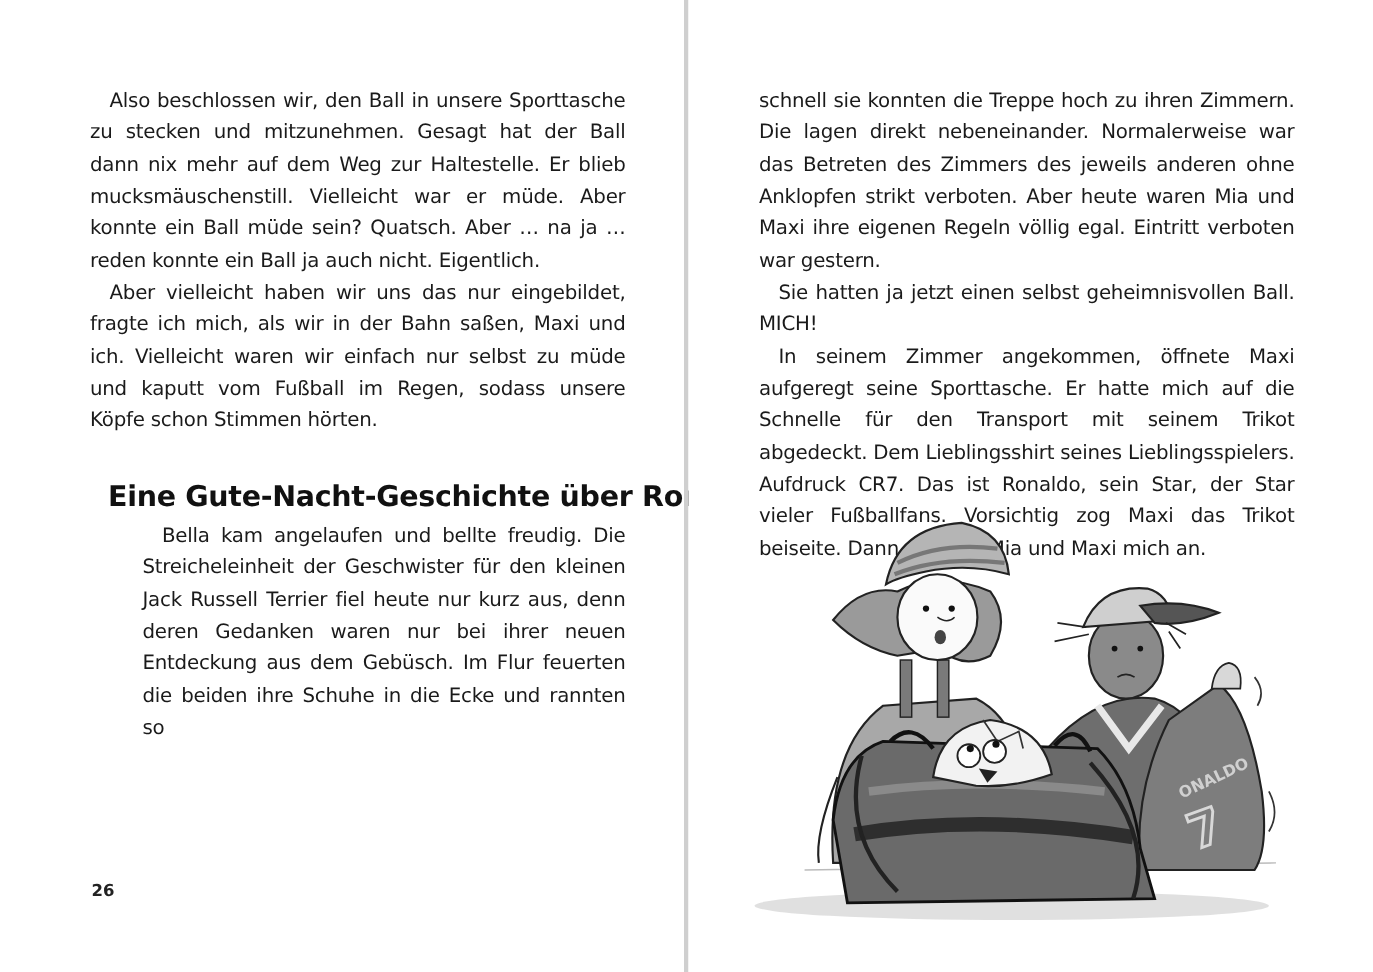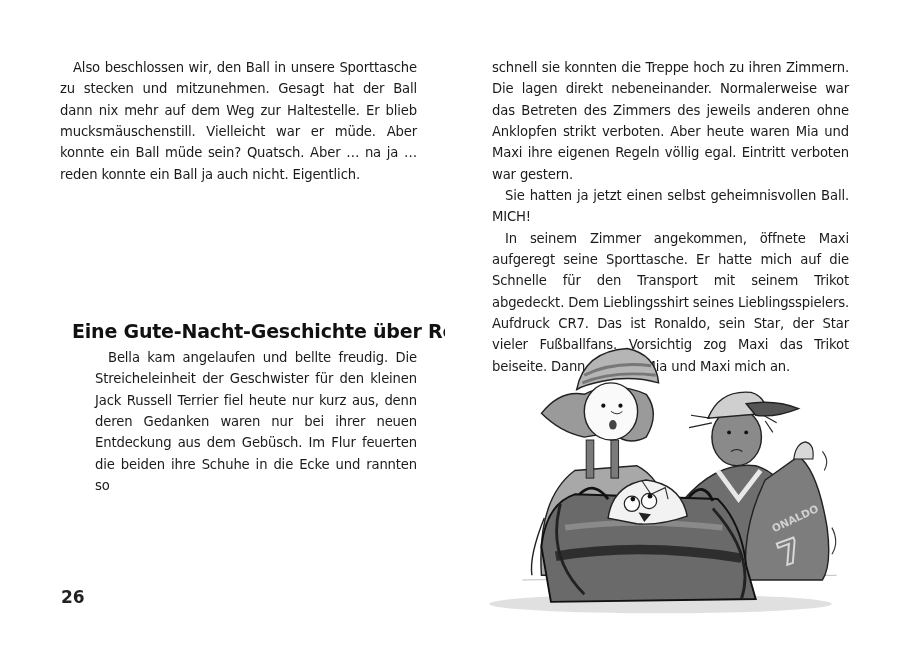--- a/index.html
+++ b/index.html
@@ -16,21 +16,21 @@
       color: #1a1a1a;
     }
     .page {
       position: absolute;
       top: 0;
       height: 648px;
       background: #ffffff;
       padding-left: 28px;
     }
     .page-left { left: 0; width: 456px; }
-    .page-right { left: 445px; width: 388px; }
+    .page-right { left: 459px; width: 388px; }
     .spine {
       position: absolute;
       left: 456px;
       top: 0;
       width: 3px;
       height: 648px;
       background: #cfcfcf;
     }
     .text-block {
       position: absolute;
@@ -61,39 +61,40 @@
       font-size: 19px;
       letter-spacing: -0.2px;
       color: #111;
       margin: 12px;
       white-space: nowrap;
     }
     .page-number {
       position: absolute;
       left: 61px;
       top: 587px;
-      font-size: 17px;
+      font-size: 11px;
       font-weight: bold;
       color: #222;
     }
     .illustration {
       position: absolute;
       left: 25px;
       top: 330px;
       width: 400px;
       height: 300px;
     }
     .illustration svg { width: 100%; height: 100%; display: block; }
   </style>
 </head>
 <body>
 
 <div class="page page-left">
   <div class="text-block left-top">
     <p>Also beschlossen wir, den Ball in unsere Sporttasche zu stecken und mitzunehmen. Gesagt hat der Ball dann nix mehr auf dem Weg zur Haltestelle. Er blieb mucksmäus­chenstill. Vielleicht war er müde. Aber konnte ein Ball müde sein? Quatsch. Aber … na ja … reden konnte ein Ball ja auch nicht. Eigentlich.</p>
+    <p>Aber vielleicht haben wir uns das nur eingebildet, fragte ich mich, als wir in der Bahn saßen, Maxi und ich. Vielleicht waren wir einfach nur selbst zu müde und kaputt vom Fußball im Regen, sodass unsere Köpfe schon Stimmen hörten.</p>
   </div>
 
   <h2 class="chapter-heading">Eine Gute-Nacht-Geschichte über Ronaldo</h2>
 
   <div class="text-block left-bottom">
     <p class="last-left">Bella kam angelaufen und bellte freudig. Die Streichel­einheit der Geschwister für den kleinen Jack Russell Terrier fiel heute nur kurz aus, denn deren Gedanken waren nur bei ihrer neuen Entdeckung aus dem Gebüsch. Im Flur feuerten die beiden ihre Schuhe in die Ecke und rannten so</p>
   </div>
 
   <div class="page-number">26</div>
 </div>

